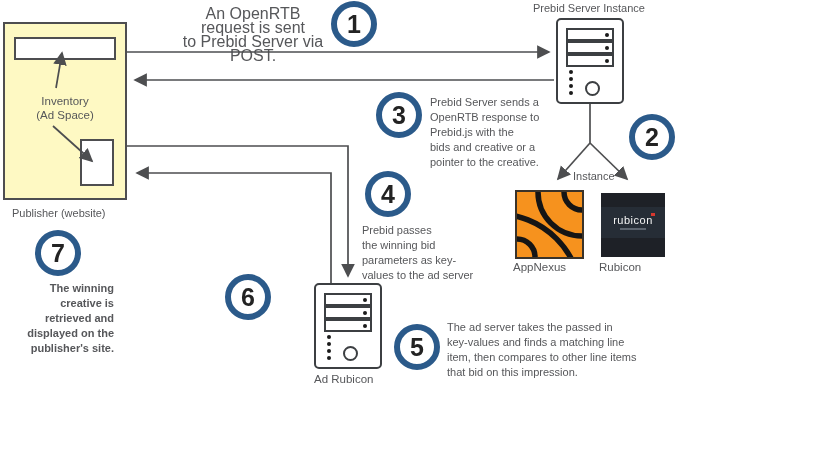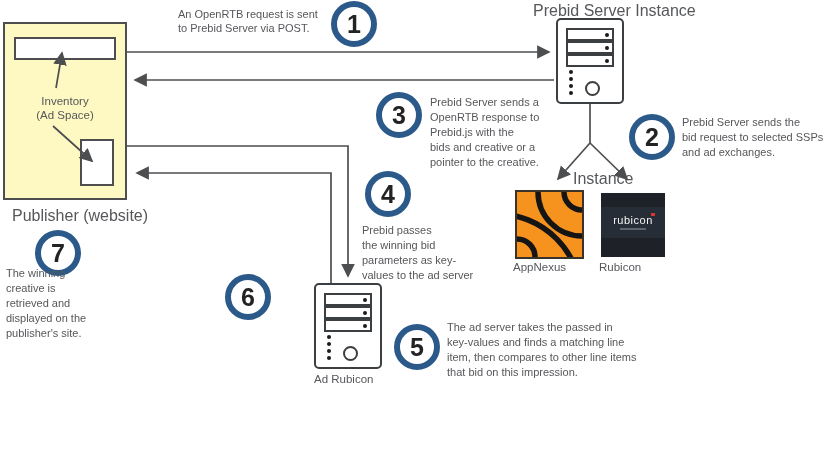--- a/index.html
+++ b/index.html
@@ -2,21 +2,21 @@
 <html><head>
 <meta charset="utf-8">
 <style>
   html,body{margin:0;padding:0;background:#fff;}
   #canvas{
     position:relative;width:827px;height:450px;overflow:hidden;
     font-family:"Liberation Sans","DejaVu Sans",sans-serif;
     color:#56575a;background:#fff;
   }
   .txt{position:absolute;font-size:11px;line-height:15px;white-space:pre-line;color:#56575a;}
-  .lbl{position:absolute;font-size:16px;color:#56575a;white-space:nowrap;}
+  .lbl{position:absolute;font-size:11px;color:#56575a;white-space:nowrap;}
   
   .stepnum{
     position:absolute;width:34px;height:34px;border-radius:50%;
     background:#fff;border:6px solid #2b5a8a;
     display:flex;align-items:center;justify-content:center;
     font-size:25px;font-weight:bold;color:#232323;
   }
   
   .pub-box{position:absolute;left:3px;top:22px;width:120px;height:174px;background:#fef9c3;border:2px solid #4e4e50;}
   .slot{position:absolute;background:#fff;border:2px solid #4e4e50;}
@@ -107,39 +107,36 @@
   <div class="logo-caption layer" style="left:599px;top:261px;width:68px;">Rubicon</div>
 
   <div class="stepnum layer" style="left:331px;top:1px;">1</div>
   <div class="stepnum layer" style="left:629px;top:114px;">2</div>
   <div class="stepnum layer" style="left:376px;top:92px;">3</div>
   <div class="stepnum layer" style="left:365px;top:171px;">4</div>
   <div class="stepnum layer" style="left:394px;top:324px;">5</div>
   <div class="stepnum layer" style="left:225px;top:274px;">6</div>
   <div class="stepnum layer" style="left:35px;top:230px;">7</div>
 
-  <div class="txt layer" style="left:178px;top:7px;width:150px;text-align:left;font-size:11px;line-height:14px;">An OpenRTB request is sent
+  <div class="txt layer" style="left:178px;top:7px;width:150px;text-align:center;font-size:16px;line-height:14px;">An OpenRTB request is sent
 to Prebid Server via POST.</div>
-  <div class="txt layer" style="left:682px;top:115px;width:146px;">Prebid Server sends the
-bid request to selected SSPs
-and ad exchanges.</div>
   <div class="txt layer" style="left:430px;top:95px;width:126px;">Prebid Server sends a
 OpenRTB response to
 Prebid.js with the
 bids and creative or a
 pointer to the creative.</div>
   <div class="txt layer" style="left:362px;top:223px;width:112px;">Prebid passes
 the winning bid
 parameters as key-
 values to the ad server</div>
   <div class="txt layer" style="left:447px;top:320px;width:236px;">The ad server takes the passed in
 key-values and finds a matching line
 item, then compares to other line items
 that bid on this impression.</div>
-  <div class="txt layer" style="left:6px;top:266px;width:108px;text-align:left;">The winning
+  <div class="txt layer" style="left:6px;top:281px;width:108px;text-align:right;font-weight:bold;">The winning
 creative is
 retrieved and
 displayed on the
 publisher's site.</div>
 
   <svg id="connectors" width="827" height="450">
     <defs>
       <marker id="ah" markerWidth="9" markerHeight="9" refX="7" refY="4" orient="auto">
         <path d="M0,0 L8,4 L0,8 z" fill="#4d4e50"></path>
       </marker>

